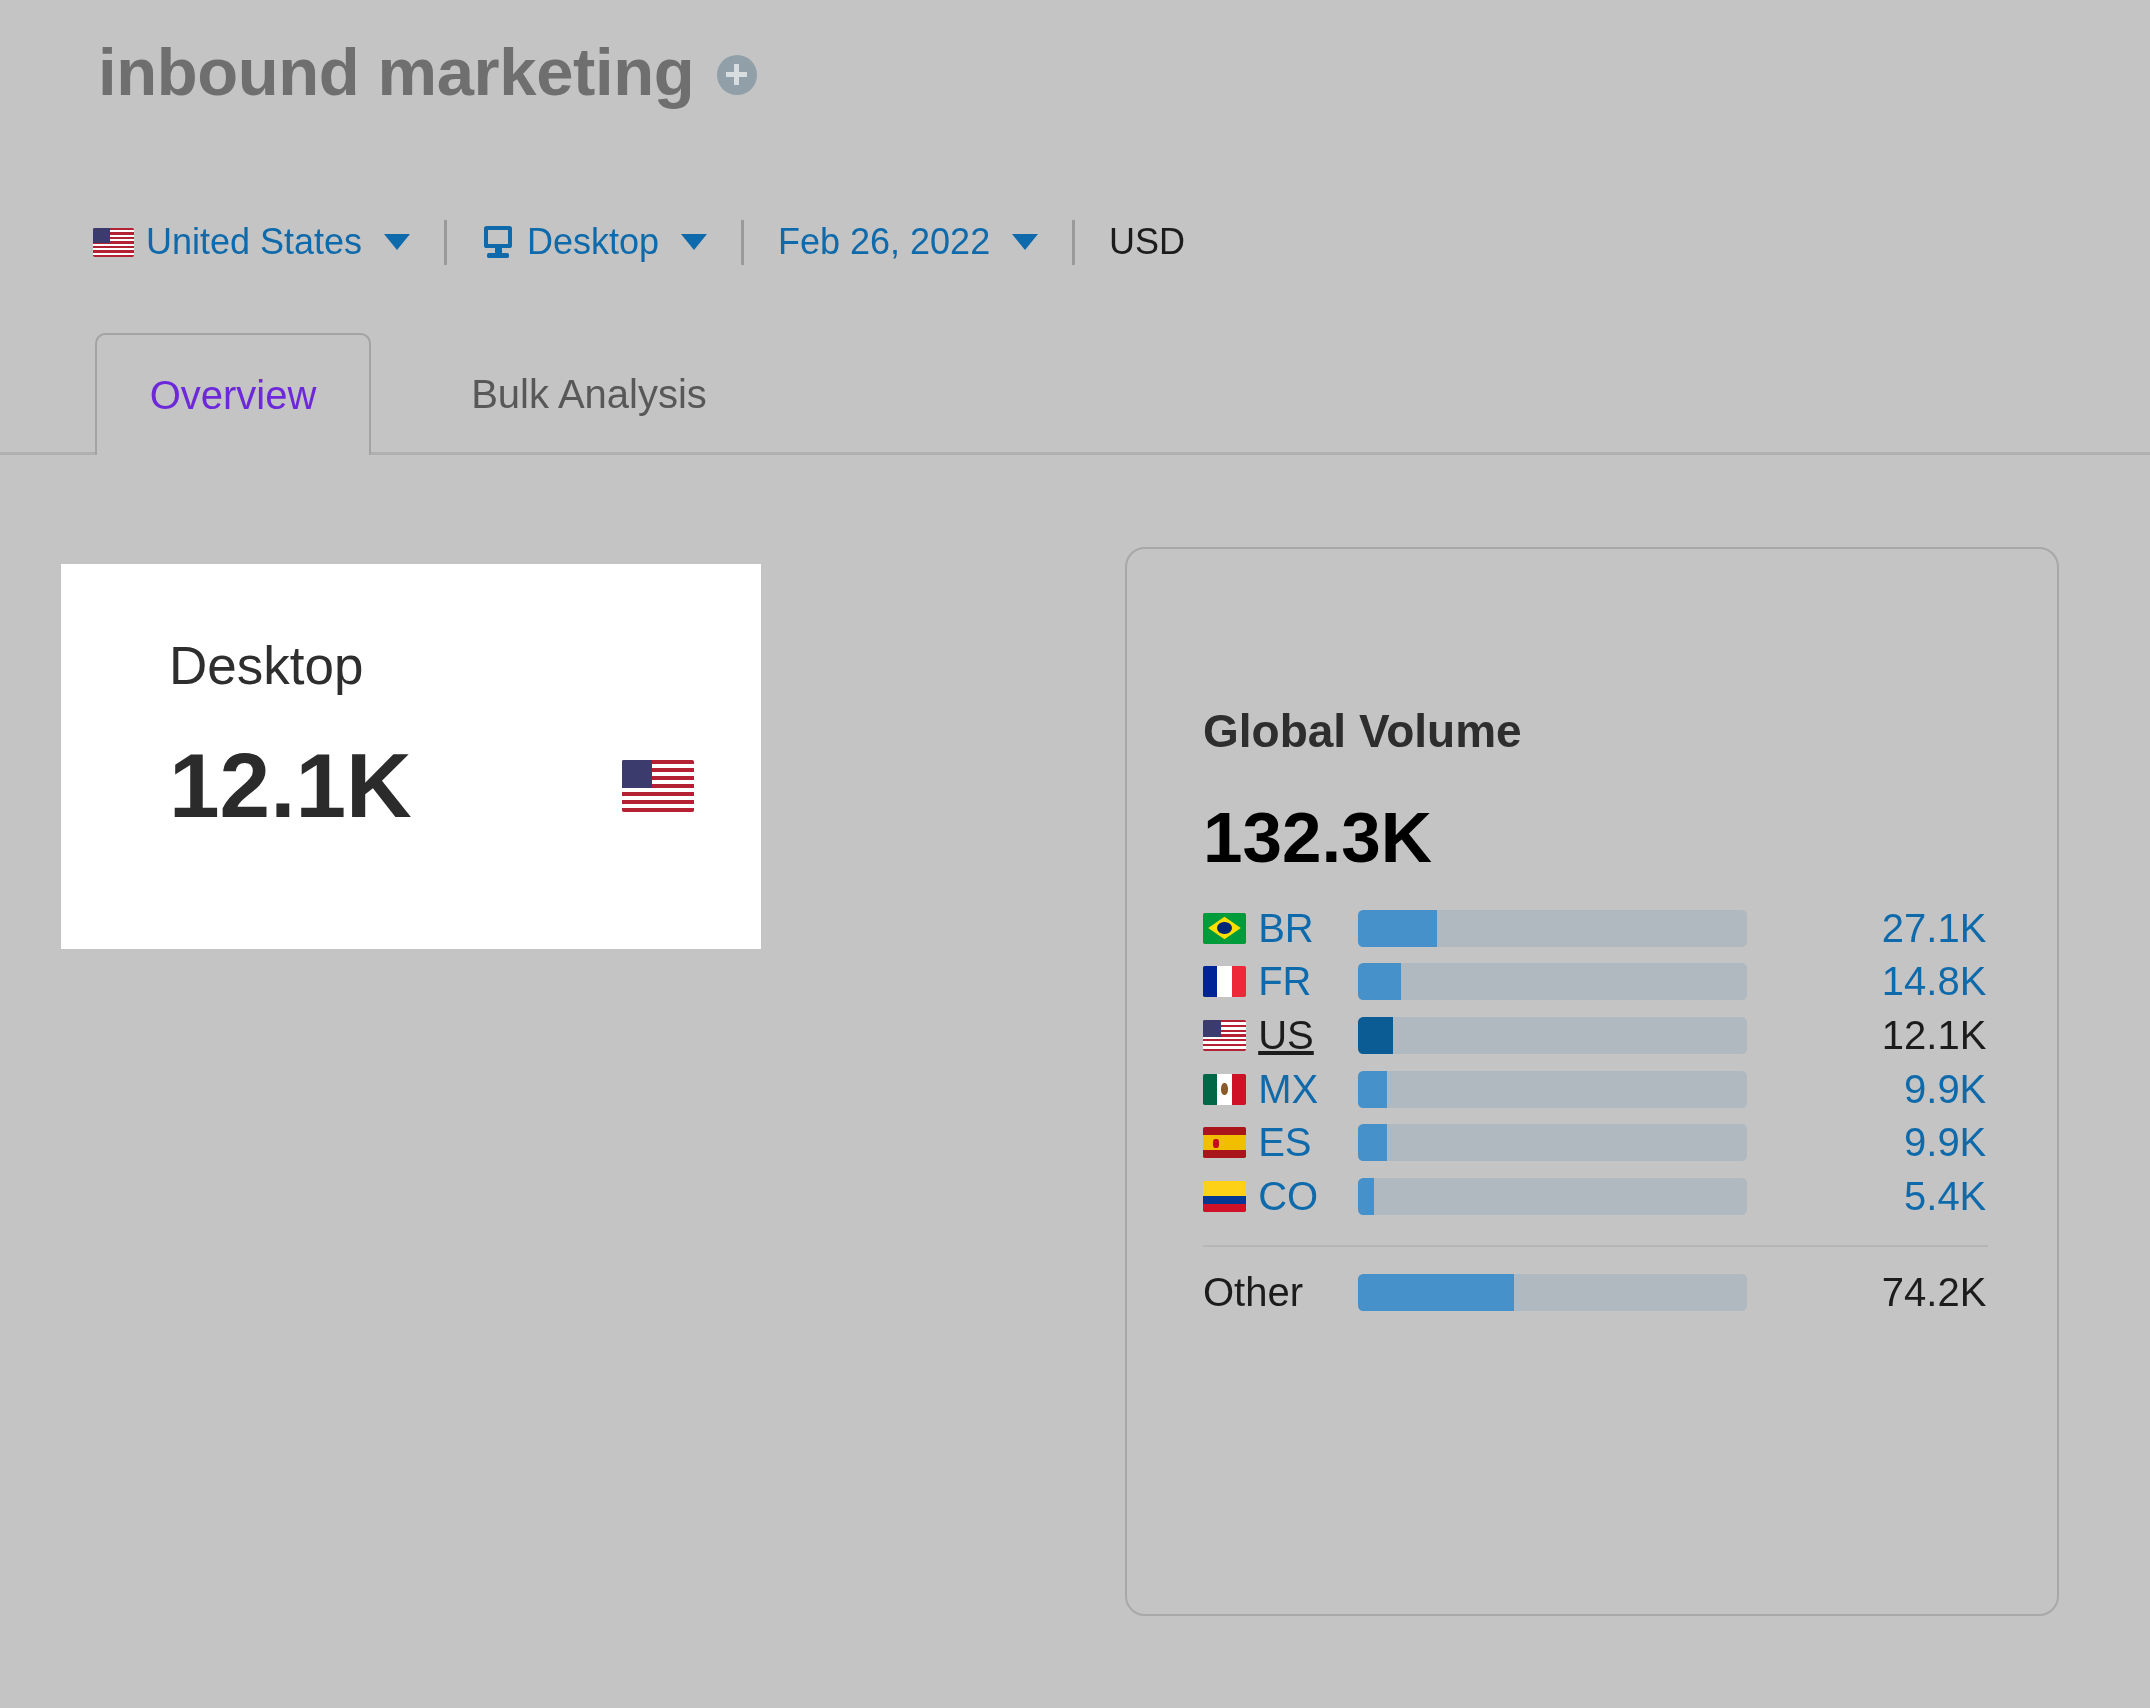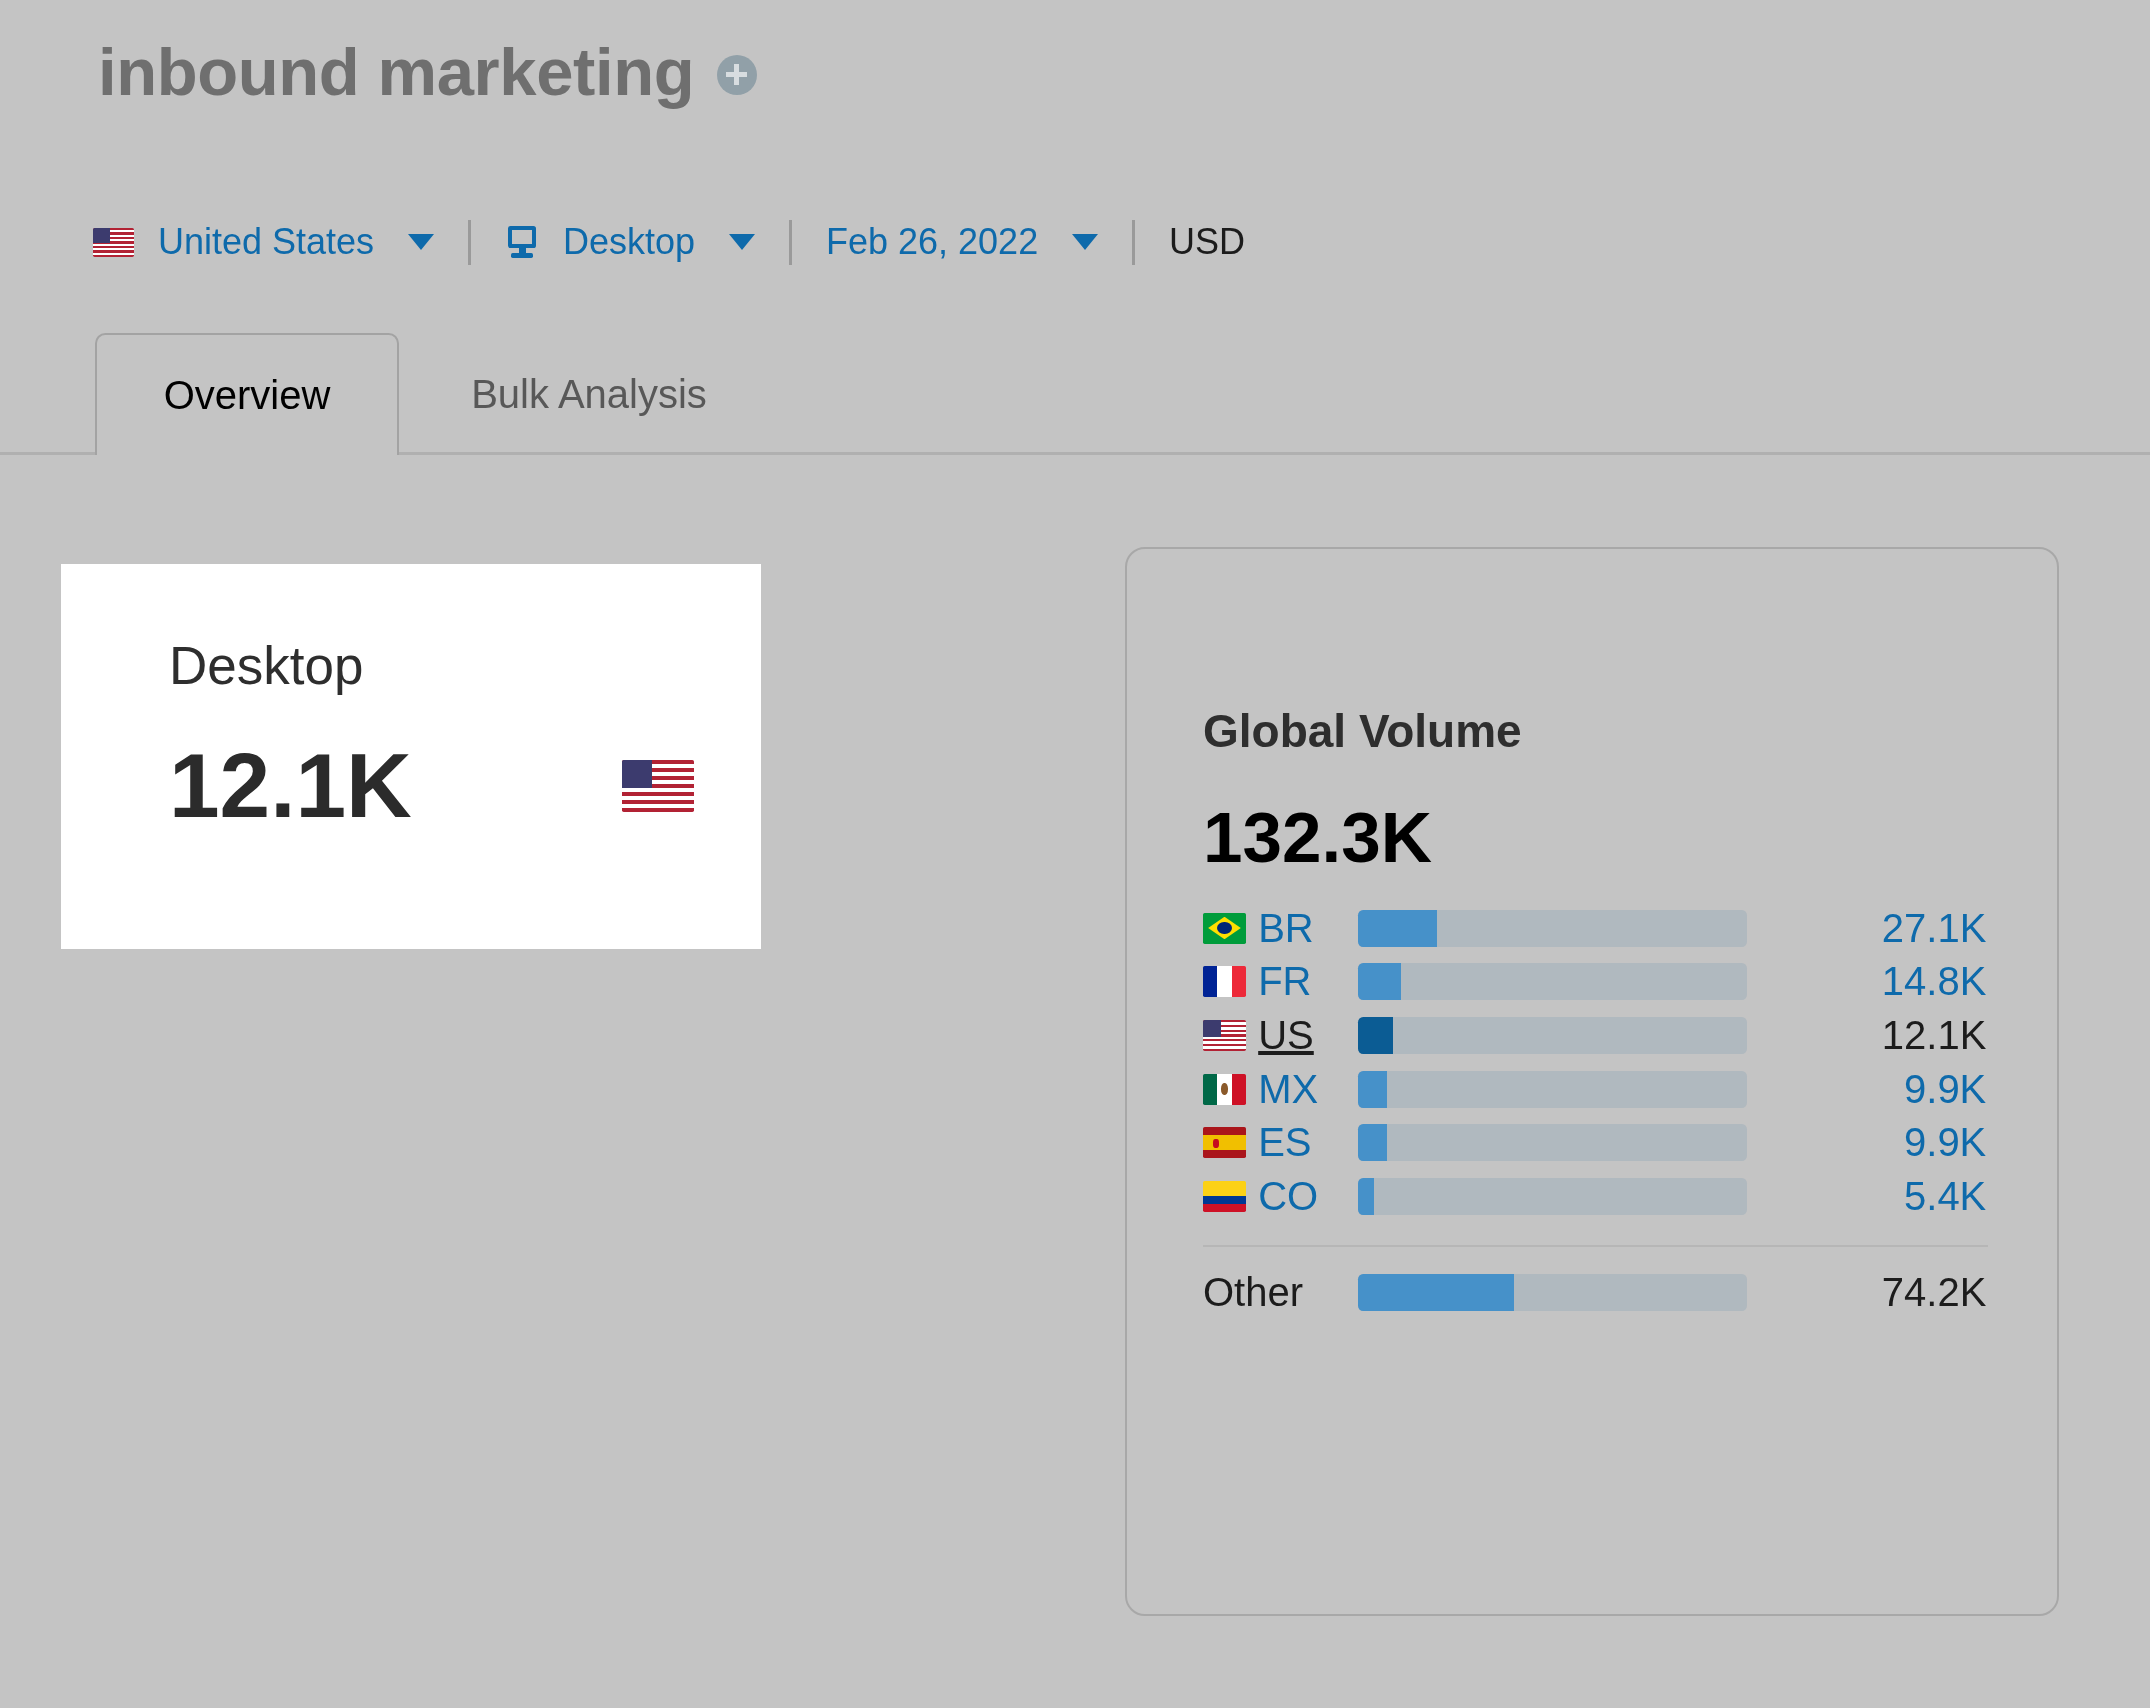--- a/index.html
+++ b/index.html
@@ -29,21 +29,21 @@
   }
   .plus-circle::before { left: 9.5px; top: 17px; width: 20.6px; height: 5.2px; }
   .plus-circle::after  { top: 9.5px; left: 17px; width: 5.2px; height: 20.6px; }
 
   
   .filters {
     position: absolute; left: 93px; top: 217px;
     display: flex; align-items: center; height: 50px;
     font-size: 36px; color: #0e6aab;
   }
-  .filter { display: flex; align-items: center; gap: 24px; white-space: nowrap; }
+  .filter { display: flex; align-items: center; gap: 12px; white-space: nowrap; }
   .filter.plain { color: #1c1c1c; }
   .sep { width: 2.6px; height: 45px; background: #9a9a9a; margin: 0 34px; }
   .caret {
     display: inline-block; width: 0; height: 0; margin-left: 10.3px;
     border-left: 13.8px solid transparent; border-right: 13.8px solid transparent;
     border-top: 16.3px solid #0e6aab;
   }
   .flag {
     display: inline-block; position: relative; overflow: hidden;
     border-radius: 1.7px; flex: 0 0 auto;
@@ -106,21 +106,21 @@
   }
   .tabs-underline {
     position: absolute; left: 0; bottom: 0; width: 2151px; height: 2.6px; background: #b0b0b0;
   }
   .tab {
     position: absolute; top: 0; height: 122px;
     display: flex; align-items: center; justify-content: center;
     font-size: 40px; white-space: nowrap;
   }
   .tab-active {
-    left: 95px; width: 304px; color: #000000;
+    left: 95px; width: 276px; color: #6d28d9;
     border: 2.6px solid #a3a3a3; border-bottom: none;
     border-radius: 10.3px 10.3px 0 0; background: #c4c4c4;
   }
   .tab-inactive { left: 404px; width: 370px; color: #585858; }
 
   
   .panel {
     position: absolute; background: #c4c4c4;
     border: 2.6px solid #a8a8a8; border-radius: 20px;
   }

